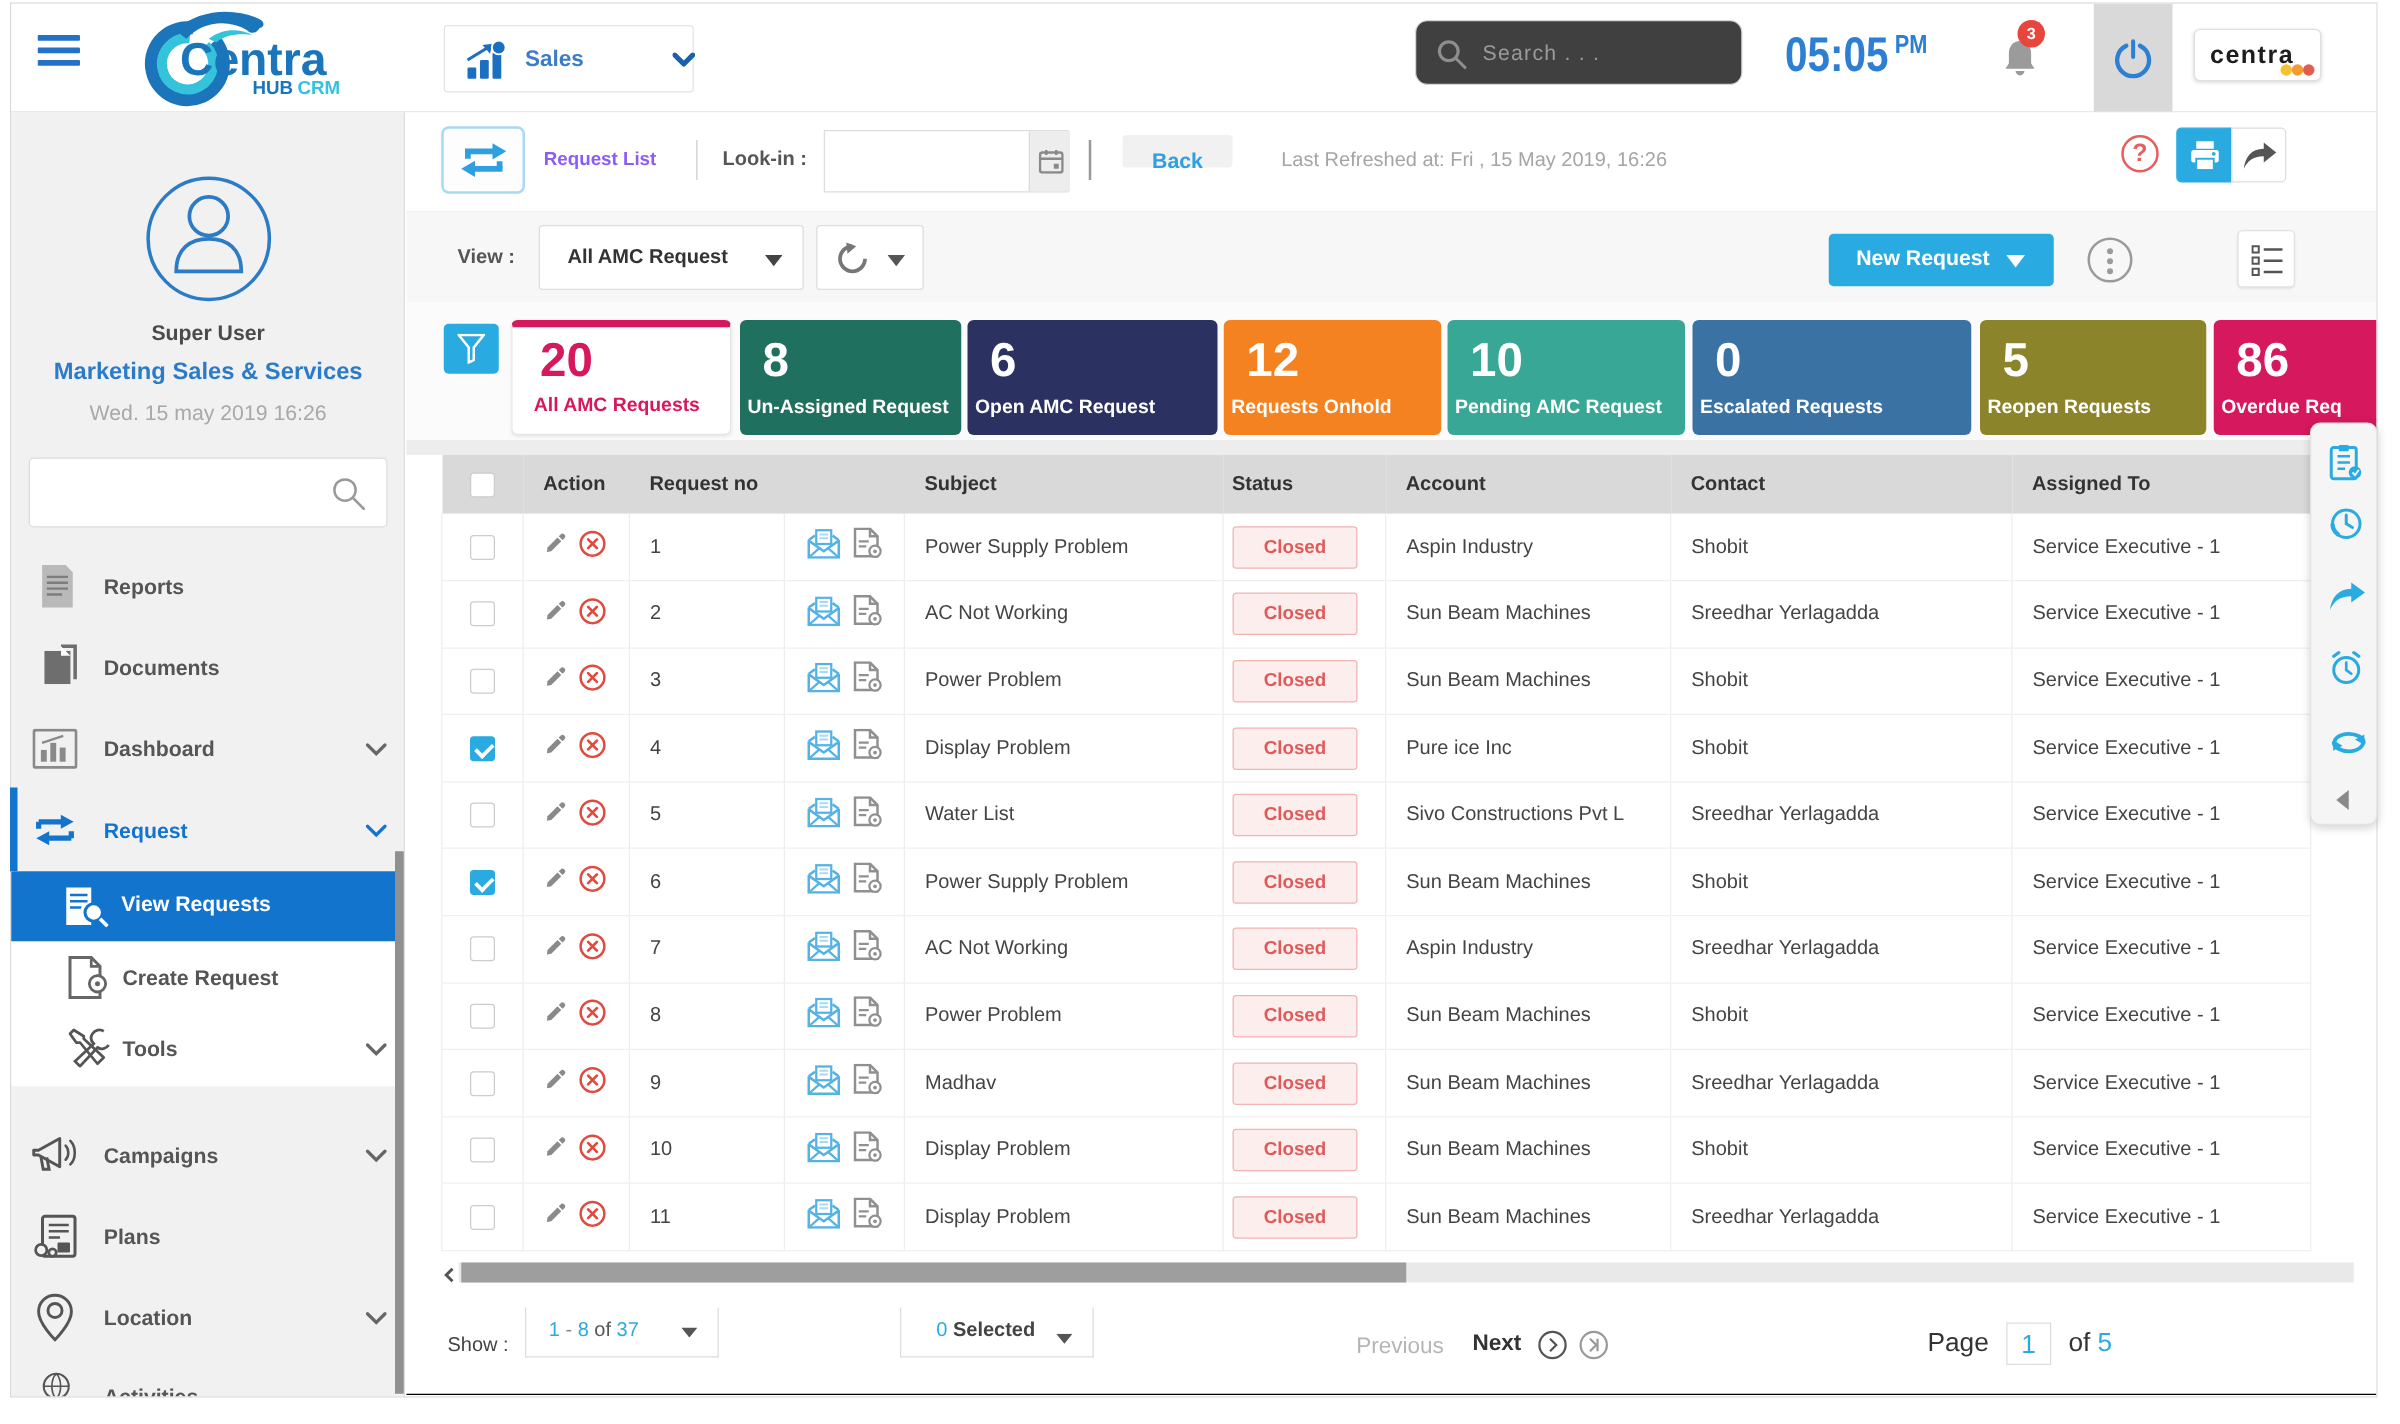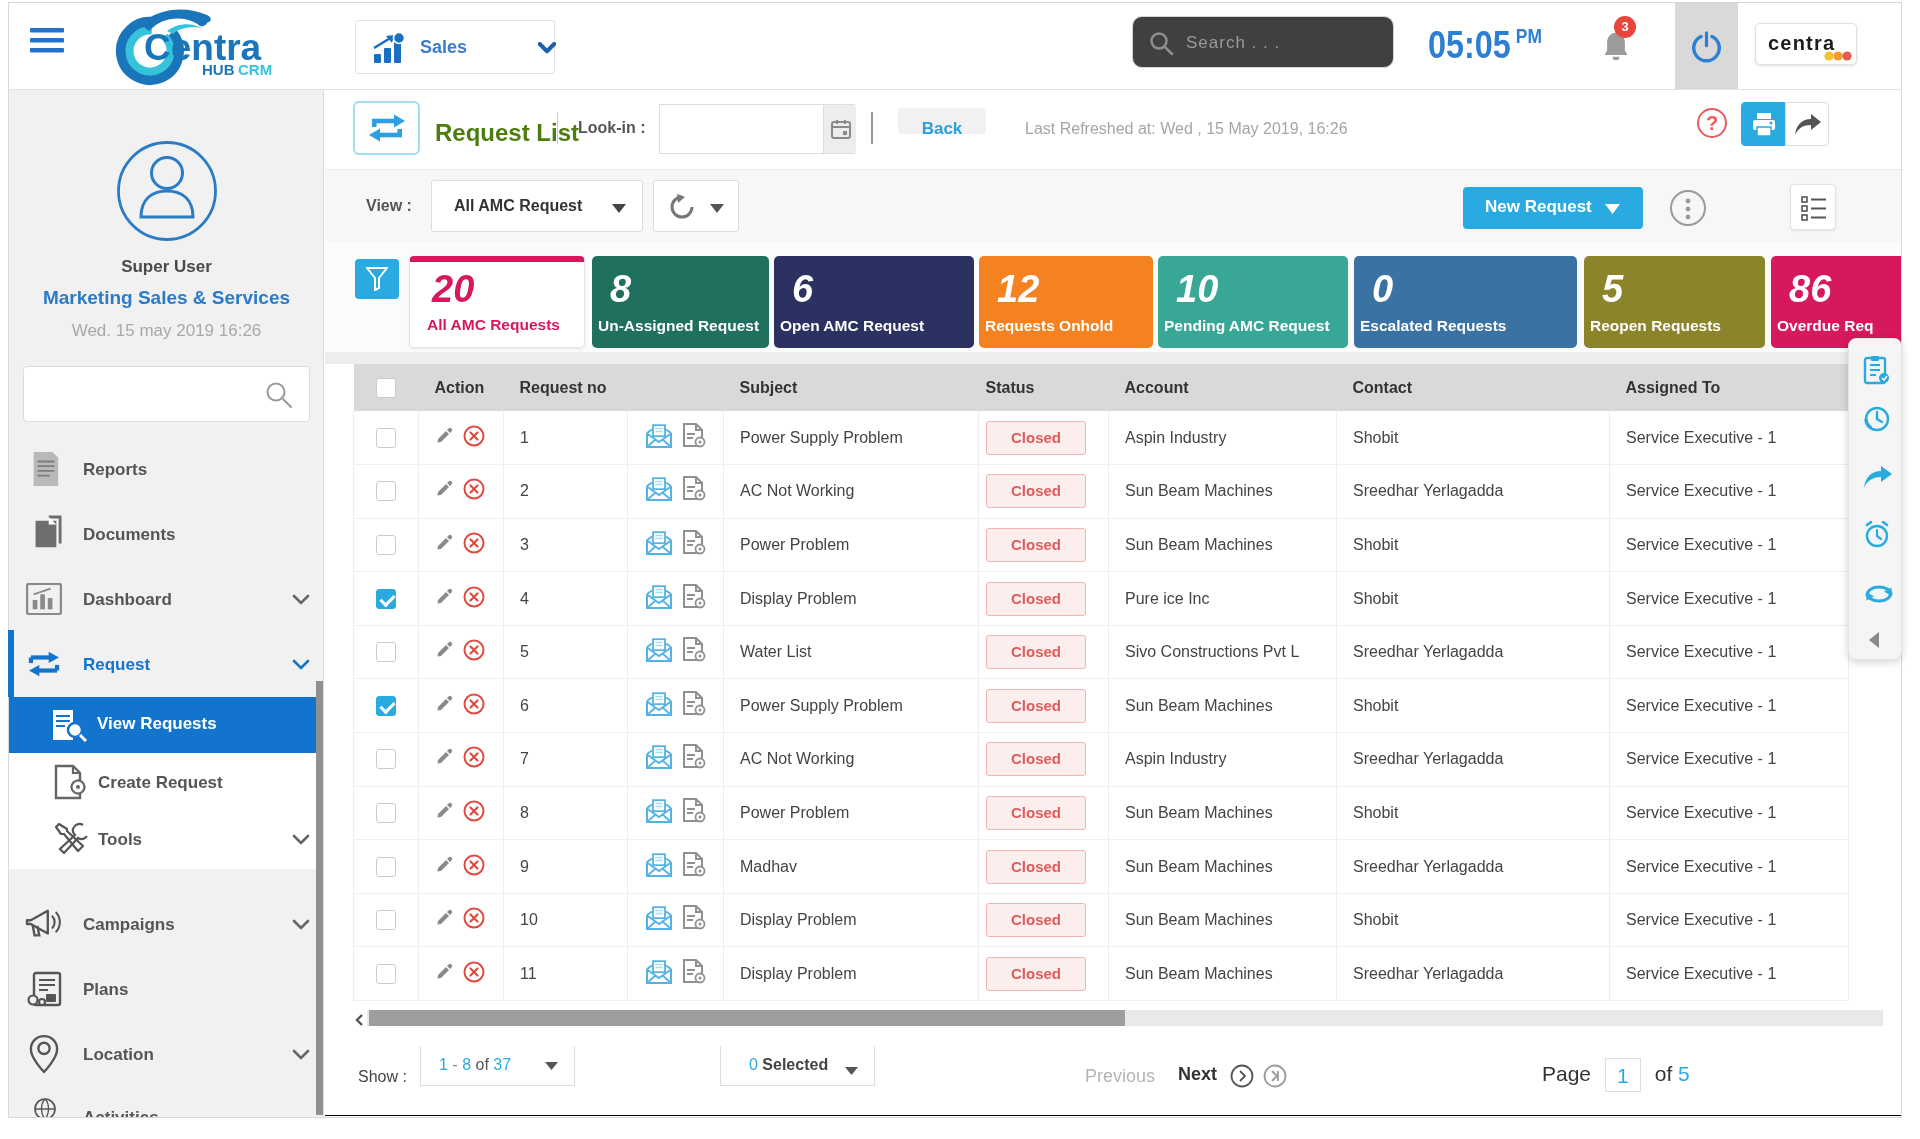--- a/index.html
+++ b/index.html
@@ -39,21 +39,21 @@
 #sb-scroll { position:absolute; left:316px; top:681px; width:7px; height:434px; background:#909090; }
 #req-bar { position:absolute; left:8px; top:630px; width:6px; height:67px; background:#1374ce; }
 
 #main { position:absolute; left:325px; top:90px; width:1576px; height:1027px; background:#fff; overflow:hidden; }
 #tb1 { position:absolute; left:0; top:0; width:1576px; height:80px; background:#fff; border-bottom:1px solid #ececec; }
 #tb2 { position:absolute; left:0; top:80px; width:1576px; height:72px; background:#f7f7f7; }
 #cardsrow { position:absolute; left:0; top:152px; width:1576px; height:110px; background:#fbfbfb; }
 #gapstrip { position:absolute; left:0; top:262px; width:1576px; height:12px; background:#ededed; }
 
 #swapbtn { position:absolute; left:28px; top:11px; width:67px; height:54px; border:2px solid #a7d9f2; border-radius:6px; background:#fdfdfd; }
-#rl-title { position:absolute; left:110px; top:29px; font-size:24px; font-weight:bold; color:#4d7c0f; }
+#rl-title { position:absolute; left:110px; top:29px; font-size:15px; font-weight:bold; color:#8b5cf6; }
 #rl-sep1 { position:absolute; left:232px; top:22px; width:1px; height:32px; background:#ccc; }
 #lookin { position:absolute; left:253px; top:29px; font-size:16px; font-weight:bold; color:#555; }
 #lookbox { position:absolute; left:334px; top:14px; width:196px; height:50px; border:1px solid #ddd; background:#fff; }
 #lookcal { position:absolute; left:163px; top:0px; width:33px; height:48px; background:#ededed; border-left:1px solid #ddd; }
 #rl-sep2 { position:absolute; left:546px; top:22px; width:2px; height:32px; background:#999; }
 #backbtn { position:absolute; left:573px; top:18px; width:88px; height:26px; background:#f1f1f1; border-radius:3px; color:#2e9fe0; font-size:17px; font-weight:bold; text-align:center; line-height:42px; }
 #lastref { position:absolute; left:700px; top:30px; font-size:16px; color:#a5a5a5; }
 #helpq { position:absolute; left:1372px; top:18px; width:30px; height:30px; border:2px solid #e85d5d; border-radius:50%; color:#e85d5d; font-size:20px; font-weight:bold; text-align:center; line-height:27px; }
 #printbtn { position:absolute; left:1416px; top:12px; width:44px; height:44px; background:#29abe2; border:1px solid #29abe2; border-radius:4px 0 0 4px; }
 #sharebtn { position:absolute; left:1460px; top:12px; width:44px; height:44px; background:#fff; border:1px solid #ddd; border-radius:0 4px 4px 0; }
@@ -62,21 +62,21 @@
 #viewdd { position:absolute; left:106px; top:10px; width:212px; height:52px; border:1px solid #ddd; border-radius:3px; background:#fff; }
 #viewdd .t { position:absolute; left:22px; top:16px; font-size:16px; font-weight:bold; color:#333; }
 #refdd { position:absolute; left:328px; top:10px; width:86px; height:52px; border:1px solid #ddd; border-radius:3px; background:#fff; }
 #newreq { position:absolute; left:1138px; top:17px; width:180px; height:42px; background:#29abe2; border-radius:4px; color:#fff; font-size:17px; font-weight:bold; }
 #newreq .t { position:absolute; left:22px; top:10px; }
 #infodots { position:absolute; left:1345px; top:20px; width:36px; height:36px; border:2px solid #9a9a9a; border-radius:50%; }
 #listbtn { position:absolute; left:1465px; top:14px; width:46px; height:46px; background:#fff; border:1px solid #e2e2e2; border-radius:4px; box-shadow:0 1px 2px rgba(0,0,0,0.08); }
 
 #filterbtn { position:absolute; left:30px; top:17px; width:44px; height:40px; background:#29abe2; border-radius:4px; }
 .card { position:absolute; top:14px; height:92px; border-radius:5px; color:#fff; }
-.card .num { position:absolute; left:18px; top:10px; font-size:38px; font-weight:bold; line-height:46px;font-style:italic; }
+.card .num { position:absolute; left:18px; top:10px; font-size:38px; font-weight:bold; line-height:46px; }
 .card .lb { position:absolute; left:6px; bottom:13px; font-size:15.5px; font-weight:bold; white-space:nowrap; }
 #card1 { left:84px; width:176px; background:#fff; border:1px solid #e5e5e5; border-top:6px solid #d6185e; box-shadow:0 1px 3px rgba(0,0,0,0.08);}
 #card1 .num, #card1 .lb { color:#d6185e; } #card1 .lb { left:17px; } #card1 .num { left:22px; top:4px; }
 #card2 { left:267px; width:177px; background:#20705f; }
 #card3 { left:449px; width:200px; background:#2b3160; }
 #card4 { left:654px; width:174px; background:#f58220; }
 #card5 { left:833px; width:190px; background:#38a795; }
 #card6 { left:1029px; width:223px; background:#3a72a4; }
 #card7 { left:1259px; width:181px; background:#8c842a; }
 #card8 { left:1446px; width:135px; background:#d6185e; }
@@ -328,21 +328,21 @@
       <svg style="position:absolute;left:7px;top:14px" width="20" height="20" viewBox="0 0 20 20">
             <rect x="1" y="3" width="18" height="16" rx="2" fill="none" stroke="#8a8a8a" stroke-width="2"></rect>
             <path d="M1 8 L19 8" stroke="#8a8a8a" stroke-width="2"></path>
             <path d="M6 1 L6 5 M14 1 L14 5" stroke="#8a8a8a" stroke-width="2"></path>
             <rect x="12" y="12" width="4" height="4" fill="#8a8a8a"></rect>
           </svg>
     </div>
       </div>
     <div id="rl-sep2"></div>
     <div id="backbtn">Back</div>
-    <span id="lastref">Last Refreshed at: Wed , 15 May 2019, 16:26</span>
+    <span id="lastref">Last Refreshed at: Fri , 15 May 2019, 16:26</span>
     <div id="helpq">?</div>
     <div id="printbtn">
       <svg style="position:absolute;left:10px;top:9px" width="24" height="26" viewBox="0 0 24 26">
           <rect x="5" y="1" width="14" height="6" fill="#fff"></rect>
           <rect x="1" y="8" width="22" height="10" rx="2" fill="#fff"></rect>
           <rect x="5" y="15" width="14" height="9" fill="#fff" stroke="#29abe2" stroke-width="1.5"></rect>
           <circle cx="19" cy="11" r="1.5" fill="#29abe2"></circle>
         </svg>
     </div>
     <div id="sharebtn">

